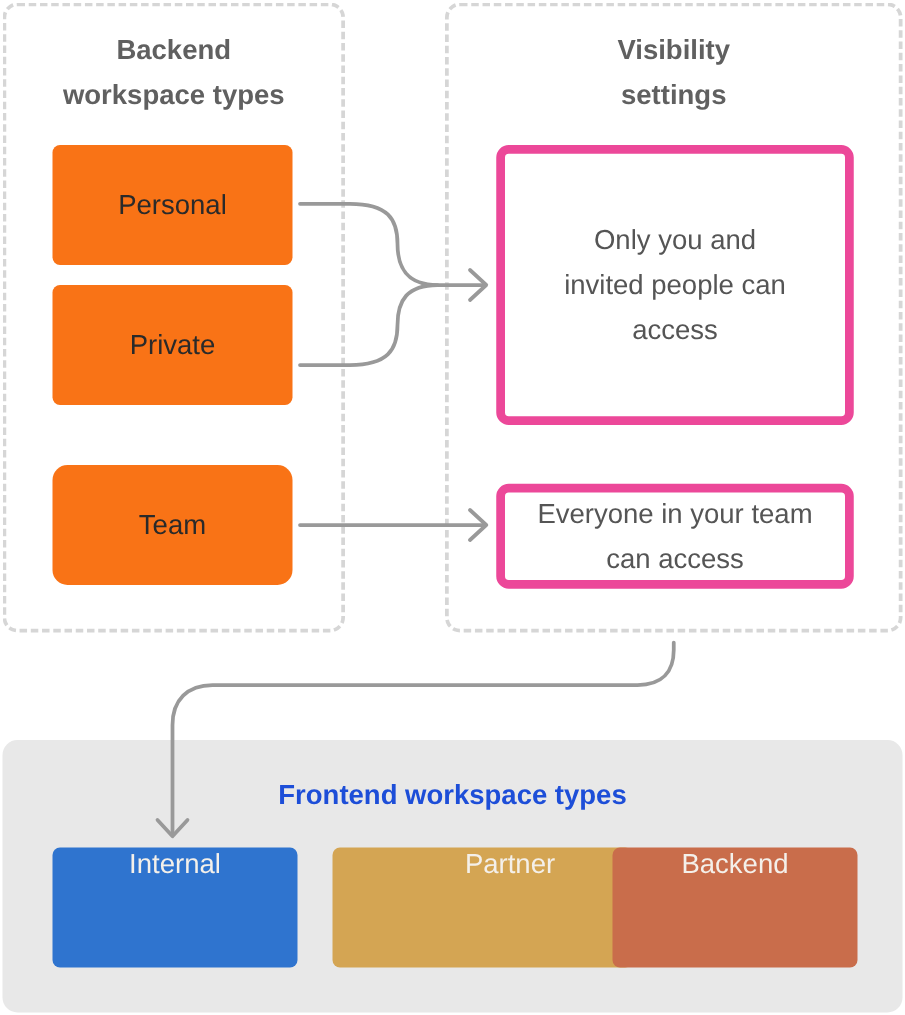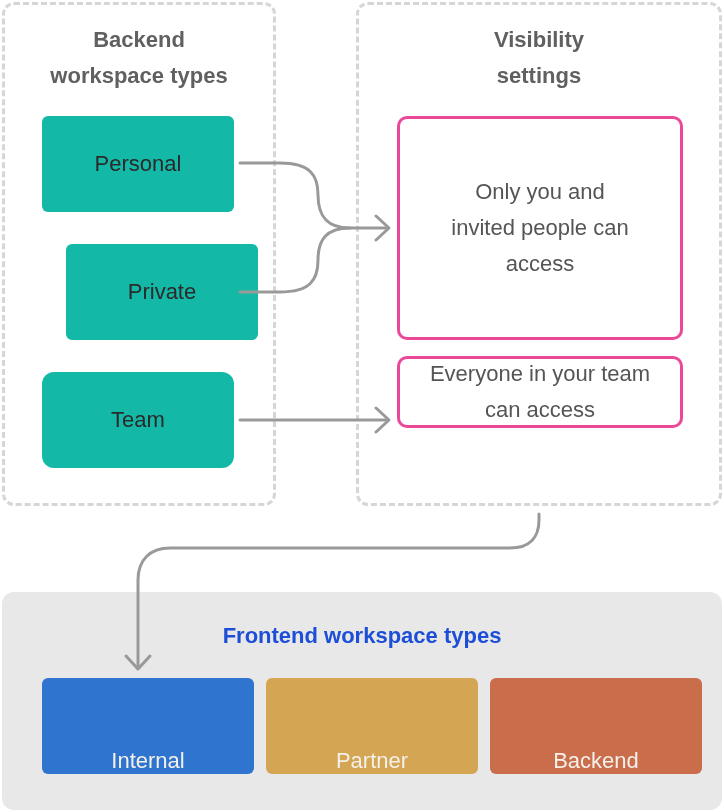--- a/index.html
+++ b/index.html
@@ -2,70 +2,70 @@
 <html><head>
   <meta charset="utf-8">
   <style>
     html, body { margin: 0; padding: 0; background: #ffffff; }
     body { width: 724px; height: 812px; position: relative; overflow: hidden;
       font-family: "Liberation Sans", "DejaVu Sans", sans-serif; }
     .group { position: absolute; border: 3px dashed #d6d6d6; border-radius: 12px; box-sizing: border-box; }
     .group-title { position: absolute; left: 0; right: 0; text-align: center; font-weight: bold;
       color: #606060; font-size: 22px; line-height: 36px; white-space: pre-line; }
     .backend-box { position: absolute; left: 42px; width: 192px; height: 96px; border-radius: 6px;
-      background: #14b8a6; color: #2a2a2a; font-size: 22px; display: flex; align-items: center; justify-content: center; }
-    .vis-box { position: absolute; left: 397px; width: 286px; border: 3px solid #ec4899; border-radius: 10px;
+      background: #f97316; color: #2a2a2a; font-size: 22px; display: flex; align-items: center; justify-content: center; }
+    .vis-box { position: absolute; left: 397px; width: 286px; border: 7px solid #ec4899; border-radius: 10px;
       box-sizing: border-box; background: #fff; color: #555; font-size: 22px; line-height: 36px;
       display: flex; align-items: center; justify-content: center; text-align: center; white-space: pre-line; }
     .frontend-panel { position: absolute; left: 2px; top: 592px; width: 720px; height: 218px;
       background: #e8e8e8; border-radius: 12px; }
     .frontend-title { position: absolute; left: 0; right: 0; top: 622px; text-align: center;
       font-weight: bold; color: #1d4ed8; font-size: 22px; line-height: 28px; }
-    .fe-box { position: absolute; top: 678px; width: 212px; height: 96px; border-radius: 6px;
-      color: #f4f0ea; font-size: 22px; display: flex; align-items: flex-end; justify-content: center; }
+    .fe-box { position: absolute; top: 678px; width: 196px; height: 96px; border-radius: 6px;
+      color: #f4f0ea; font-size: 22px; display: flex; align-items: flex-start; justify-content: center; }
     svg.connectors { position: absolute; left: 0; top: 0; width: 724px; height: 812px; pointer-events: none; }
   </style>
 </head>
 <body>
 
 <div class="group" style="left:2px; top:2px; width:274px; height:504px;">
   <div class="group-title" style="top:17px;">Backend
 workspace types</div>
 </div>
 <div class="group" style="left:356px; top:2px; width:366px; height:504px;">
   <div class="group-title" style="top:17px;">Visibility
 settings</div>
 </div>
 
 <div class="backend-box" style="top:116px;">
   <span>Personal</span>
 </div>
-<div class="backend-box" style="top:244px;margin-left:24px;">
+<div class="backend-box" style="top:228px;">
   <span>Private</span>
 </div>
 <div class="backend-box" style="top:372px;border-radius:12px;">
   <span>Team</span>
 </div>
 
 <div class="vis-box" style="top:116px; height:224px;">
   <span>Only you and
 invited people can
 access</span>
 </div>
-<div class="vis-box" style="top:356px; height:72px;">
+<div class="vis-box" style="top:387px; height:84px;">
   <span>Everyone in your team
 can access</span>
 </div>
 
 <div class="frontend-panel"></div>
 <div class="frontend-title">Frontend workspace types</div>
 <div class="fe-box" style="left:42px; background:#2f74cf;">
   <span>Internal</span>
 </div>
-<div class="fe-box" style="left:266px; background:#d4a553;">
+<div class="fe-box" style="left:266px; background:#d4a553;padding-left:44px;">
   <span>Partner</span>
 </div>
 <div class="fe-box" style="left:490px; background:#c96d4b;">
   <span>Backend</span>
 </div>
 
 <svg class="connectors" viewBox="0 0 724 812">
   <g fill="none" stroke="#999" stroke-width="3" stroke-linecap="round" stroke-linejoin="round">
     <path d="M240 163 H280 C310 163 318 175 318 195 C318 215 326 228 350 228 H388"></path>
     <path d="M240 292 H280 C310 292 318 280 318 260 C318 240 326 228 350 228"></path>

